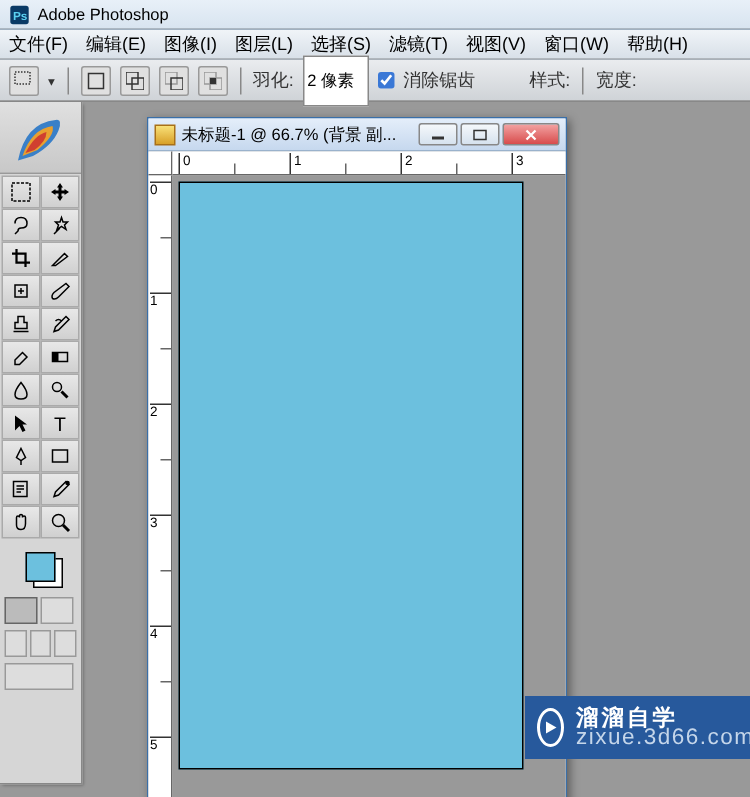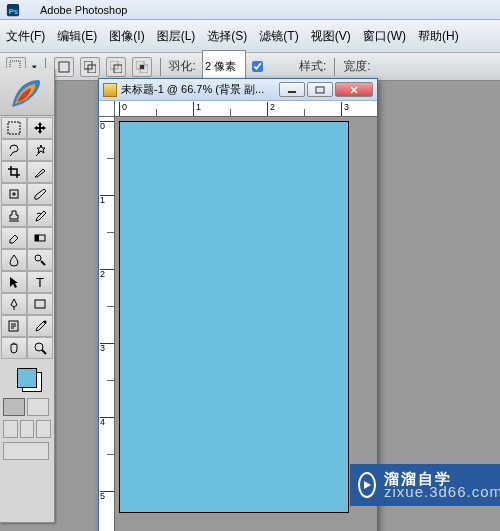--- a/index.html
+++ b/index.html
@@ -1,21 +1,21 @@
 <!DOCTYPE html>
 <html><head>
 <meta charset="utf-8">
 <style>
 * { margin: 0; padding: 0; box-sizing: border-box; font-family: "Microsoft YaHei", sans-serif; }
 html, body { width: 500px; height: 531px; overflow: hidden; }
 body { background: #999; font-size: 11px; }
 
 .titlebar { height: 20px; background: linear-gradient(#e8f0f8, #d8e4f0); border-bottom: 1px solid #a0b0c0; display: flex; align-items: center; padding: 0 6px; }
-.titlebar .logo { width: 14px; height: 14px; margin-right: 20px; display: inline-flex; align-items: center; justify-content: center; }
-.menubar { height: 20px; background: linear-gradient(#f0f4f8, #d8e0e8); border-bottom: 1px solid #a8b0b8; padding: 16px 6px; display: flex; align-items: center; gap: 12px; font-size: 12px; }
+.titlebar .logo { width: 14px; height: 14px; margin-right: 5px; display: inline-flex; align-items: center; justify-content: center; }
+.menubar { height: 20px; background: linear-gradient(#f0f4f8, #d8e0e8); border-bottom: 1px solid #a8b0b8; padding: 3px 6px; display: flex; align-items: center; gap: 12px; font-size: 12px; }
 .menubar span { color: #000; }
 
 .optionbar { height: 28px; background: linear-gradient(#eaecef, #cfd3d7); border-bottom: 1px solid #888; display: flex; align-items: center; padding: 0 6px; gap: 6px; font-size: 12px; color: #333; }
 .opt-icon { width: 20px; height: 20px; border: 1px solid #999; background: #e0e0e0; border-radius: 2px; display: inline-flex; align-items: center; justify-content: center; }
 .opt-sep { width: 1px; height: 18px; background: #888; margin: 0 2px; }
 .opt-label { color: #333; }
 .opt-input { width: 44px; height: 16px; border: 1px solid #888; background: #fff; font-size: 11px; padding: 16px 2px; }
 .opt-check { width: 11px; height: 11px; accent-color: #3a78d6; }
 .opt-select { width: 80px; height: 18px; border: 1px solid #888; background: #fff; font-size: 11px; padding: 0 2px; }
 
@@ -114,20 +114,21 @@
       <svg width="12" height="12" viewBox="0 0 12 12">
         <rect x="0" y="0" width="8" height="8" fill="none" stroke="#999"></rect>
         <rect x="4" y="4" width="8" height="8" fill="none" stroke="#999"></rect>
         <rect x="4" y="4" width="4" height="4" fill="#333"></rect>
       </svg>
     </span>
   <span class="opt-sep"></span>
   <span class="opt-label">羽化:</span>
   <input class="opt-input" value="2 像素" style="">
   <input type="checkbox" class="opt-check" checked="" style="">
+  <span class="opt-label">消除锯齿</span>
   <span class="opt-label" style="margin-left:30px">样式:</span>
   <span class="opt-sep"></span>
   <span class="opt-label">宽度:</span>
 </div>
 
 <div class="tools-panel">
   <div class="tools-header">
     <svg width="40" height="40" viewBox="0 0 40 40">
         <path d="M5 35 Q10 10 30 8 Q35 7 32 15 Q28 25 15 32 Z" fill="#3a80c8"></path>
         <path d="M8 32 Q14 14 28 12 Q30 18 18 28 Z" fill="#e8a030"></path>

